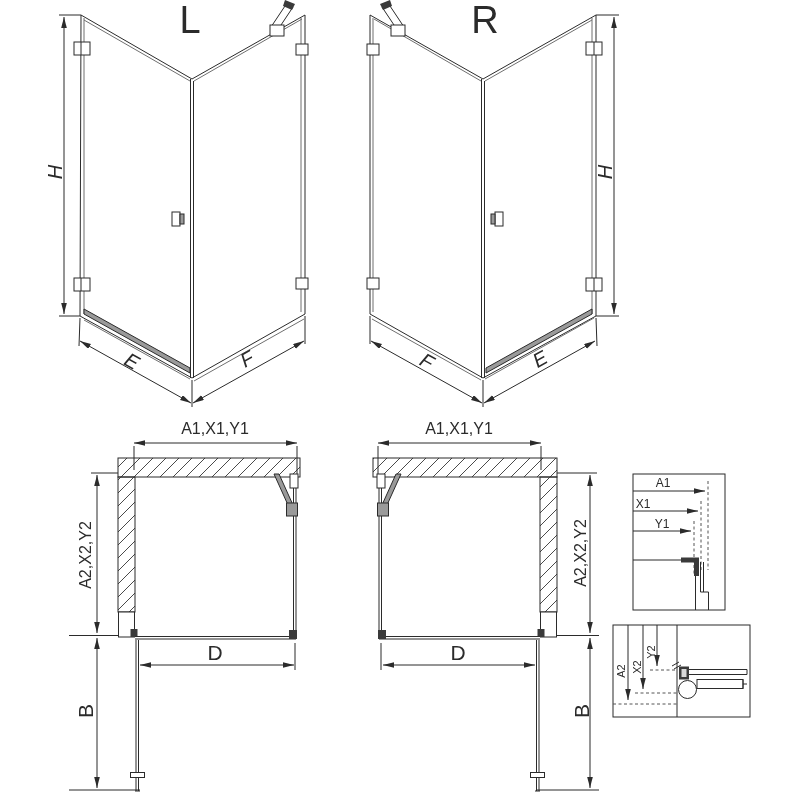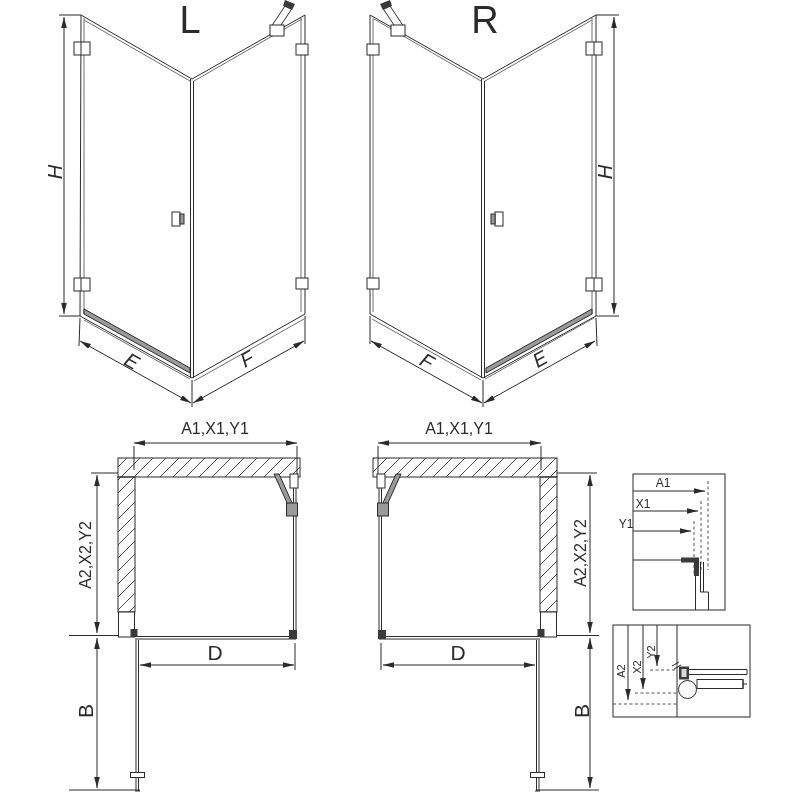--- a/index.html
+++ b/index.html
@@ -247,19 +247,19 @@
 <div class="lbl t21" style="left:215px;top:652px">D</div>
 <div class="lbl t21 r-90" style="left:85px;top:711px">B</div>
 
 <div class="lbl t16" style="left:459px;top:429px">A1,X1,Y1</div>
 <div class="lbl t16 r-90" style="left:581px;top:553px">A2,X2,Y2</div>
 <div class="lbl t21" style="left:458px;top:652px">D</div>
 <div class="lbl t21 r-90" style="left:581px;top:711px">B</div>
 
 <div class="lbl t12" style="left:663px;top:483px">A1</div>
 <div class="lbl t12" style="left:643px;top:504px">X1</div>
-<div class="lbl t12" style="left:626px;top:524px">Y1</div>
+<div class="lbl t12" style="left:662px;top:524px">Y1</div>
 
 <div class="lbl t11 r-90" style="left:621px;top:671px">A2</div>
 <div class="lbl t11 r-90" style="left:637px;top:667px">X2</div>
 <div class="lbl t11 r-90" style="left:651px;top:652px">Y2</div>
 
 </div>
 
 </body></html>

